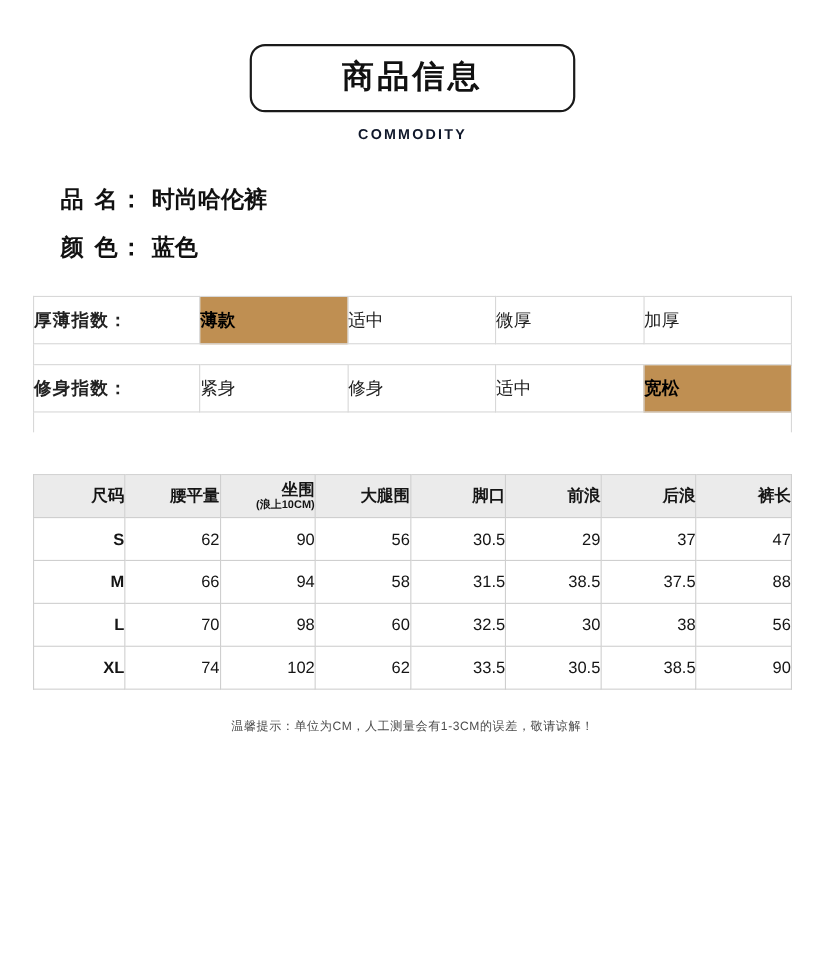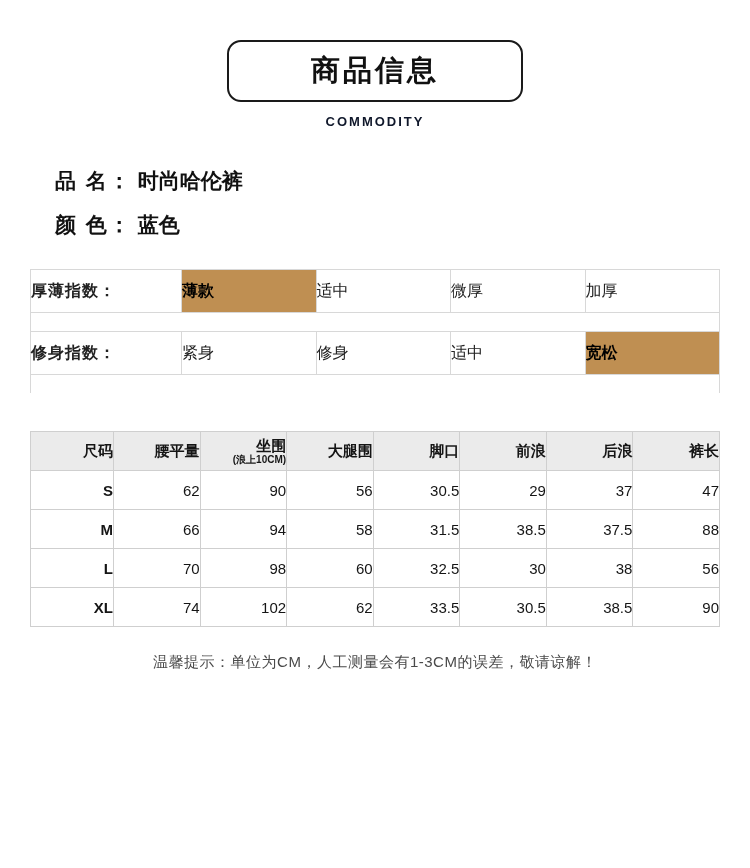--- a/index.html
+++ b/index.html
@@ -134,21 +134,21 @@
     font-weight: bold;
   }
   .size-table tbody td.sizecol {
     font-weight: bold;
   }
 
   
   .footnote {
     margin-top: 26px;
     text-align: center;
-    font-size: 15px;
+    font-size: 11px;
     color: #4a4a4a;
     letter-spacing: 0.5px;
   }
 </style>
 </head>
 <body>
 
 <div class="page">
 
   <div class="title-wrap">

